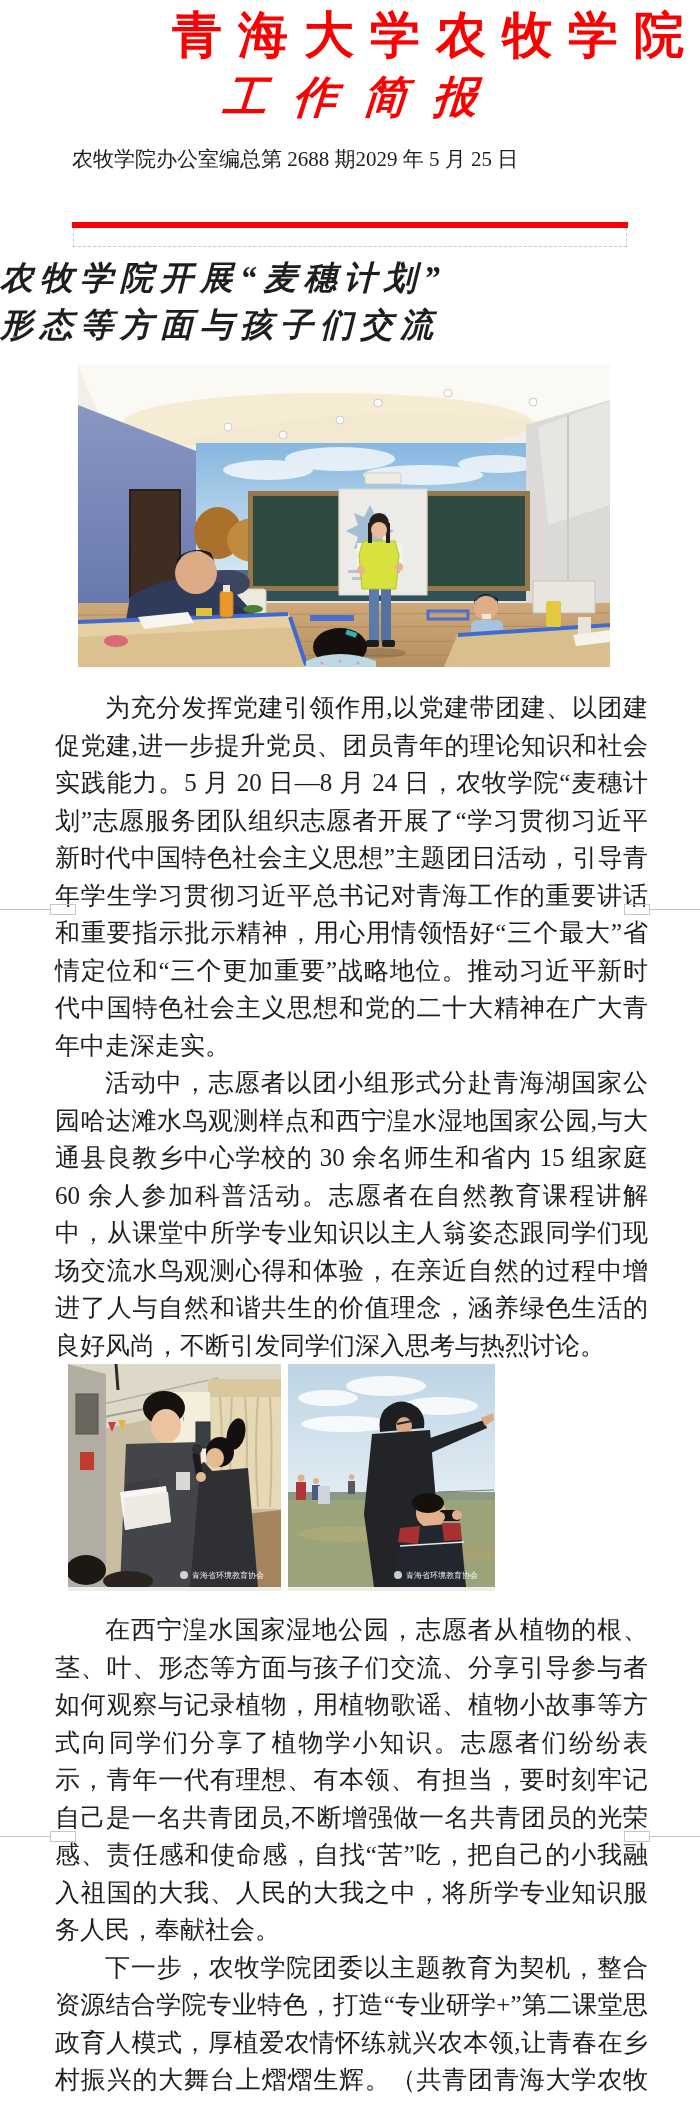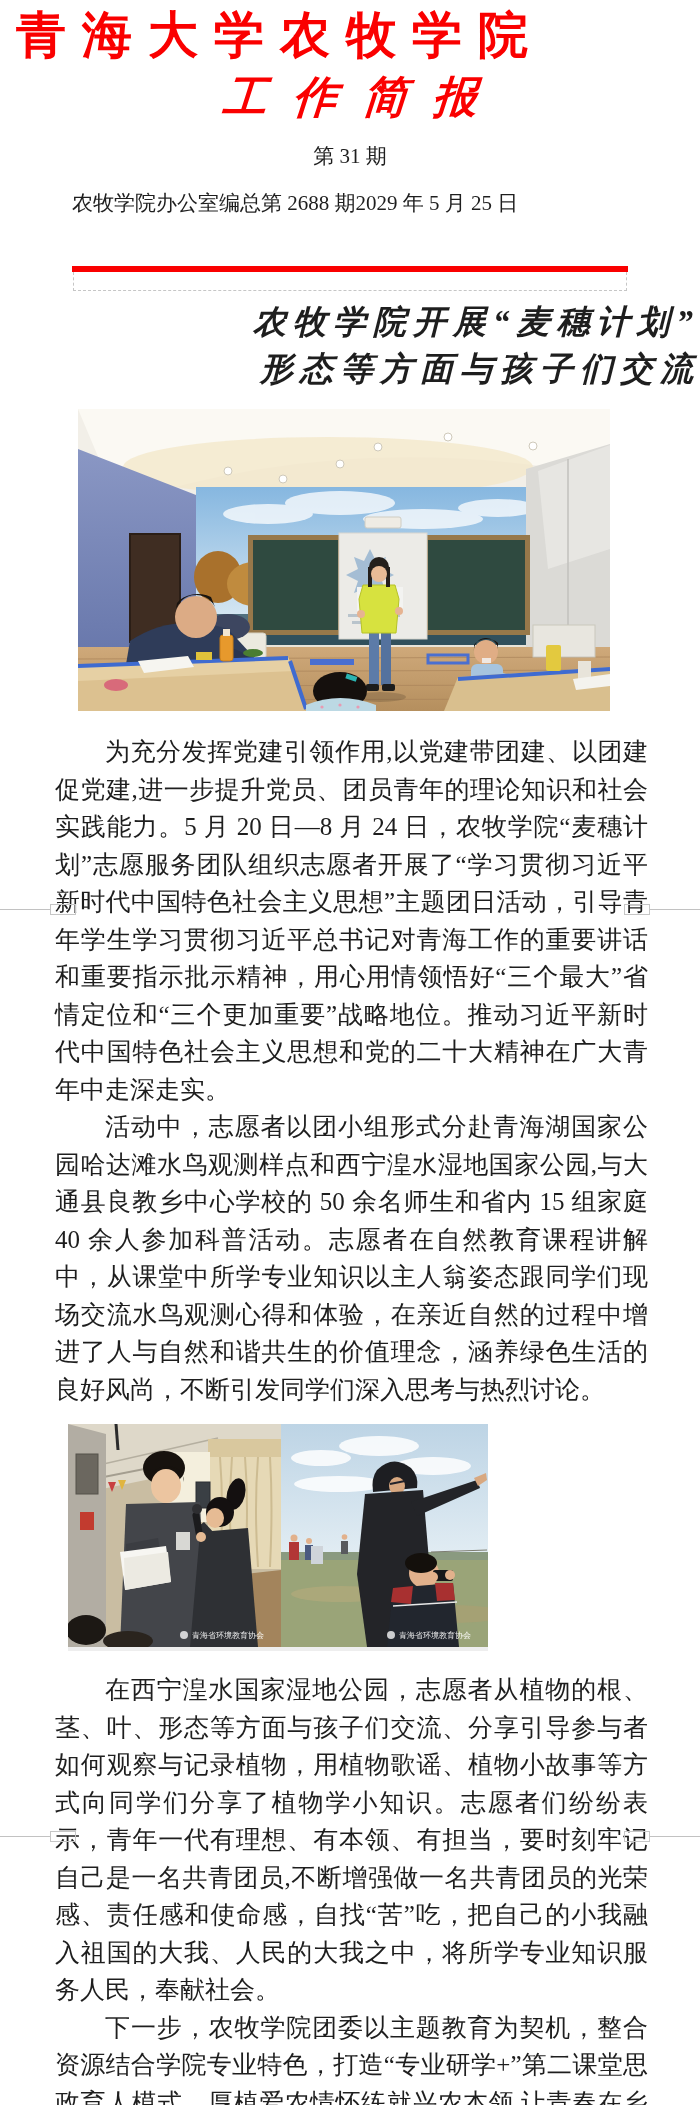--- a/index.html
+++ b/index.html
@@ -3,70 +3,69 @@
 <meta charset="utf-8">
 <style>
   :root { --accent:#fa0000; --ink:#1e1e1e; }
   html,body { margin:0; padding:0; background:#ffffff; }
   .page {
     position:relative; width:700px; height:2105px; margin:0 auto;
     background:#ffffff; overflow:hidden;
     font-family:"Liberation Serif","DejaVu Serif",serif; color:var(--ink);
   }
   .org-title {
-    margin:6px 0 0 0; text-align:left; color:var(--accent);
+    margin:6px 0 0 16px; text-align:right; color:var(--accent);
     font-size:50px; line-height:58px; font-weight:bold; letter-spacing:16px; text-indent:16px;
   }
   .bulletin-title {
     margin-top:8px; text-align:center; color:var(--accent);
     font-size:44px; line-height:52px; font-weight:bold; font-style:italic;
     letter-spacing:26px; text-indent:26px; transform:skewX(-4deg);
   }
   .issue { margin-top:20px; text-align:center; font-size:21px; line-height:24px; }
   .info-row {
     width:556px; margin:22px auto 0; display:flex; 
     font-size:21px; line-height:26px; white-space:nowrap;
   }
   .red-rule { width:556px; height:6px; margin:50px auto 0; background:var(--accent); }
   .dashed-box {
     width:554px; height:19px; margin:0 auto;
     border:1px dashed #c6c6c6; border-top:none; box-sizing:border-box;
   }
   .article-title {
-    margin:8px 0 0 0; text-align:right; font-size:33px; line-height:47px;
+    margin:8px 0 0 0; text-align:left; font-size:33px; line-height:47px;
     font-weight:bold; font-style:italic; letter-spacing:7px;
   }
   .photo-main { margin:16px 0 0 78px; width:532px; height:302px; }
   .photo-main svg { display:block; }
   .body-par {
     margin:0 52px 0 55px; font-size:25px; line-height:37.5px;
     text-align:justify; text-indent:2em;
   }
   .body-par.first { margin-top:22px; }
   .body-par.p3 { margin-top:20px; }
-  .photo-row { margin:16px 0 0 68px; display:flex; }
+  .photo-row { margin:0 0 0 68px; display:flex; gap:7px; }
   .photo-row figure { margin:0; position:relative; }
   .page-break {
     position:absolute; left:0; right:0; height:13px; display:flex; align-items:center;
     pointer-events:none;
   }
   .pb1 { top:903px; } .pb2 { top:1830px; }
   .pb-line { height:0; border-top:1px solid #c2c2c2; width:50px; }
   .pb-box { width:26px; height:11px; border:1px solid #c6c6c6; box-sizing:border-box; }
   .pb-space { flex:1; }
   figure.photo { background:#eee; }
 </style>
 </head>
 <body>
 
 <div class="page">
 
   <h1 class="org-title">青海大学农牧学院</h1>
   <div class="bulletin-title">工作简报</div>
-  <div class="issue">第 31 期</div>
 
   <div class="info-row">
     <span>农牧学院办公室编</span>
     <span>总第 2688 期</span>
     <span>2029 年 5 月 25 日</span>
   </div>
 
   <div class="red-rule"></div>
   <div class="dashed-box"></div>
 
@@ -226,21 +225,21 @@
         <line x1="380" y1="270" x2="532" y2="260" stroke="#3f6bd0" stroke-width="4"></line>
         <rect x="468" y="236" width="15" height="26" rx="2" fill="#e3c93f"></rect>
         <rect x="500" y="252" width="13" height="20" fill="#e8e4da"></rect>
         <polygon points="495,270 532,265 532,277 498,281" fill="#f4f3ee"></polygon>
       </g>
       <rect x="350" y="246" width="40" height="8" fill="none" stroke="#4a6fd0" stroke-width="3"></rect>
     </svg>
   </figure>
 
   <p class="body-par first">为充分发挥党建引领作用,以党建带团建、以团建促党建,进一步提升党员、团员青年的理论知识和社会实践能力。5 月 20 日—8 月 24 日，农牧学院“麦穗计划”志愿服务团队组织志愿者开展了“学习贯彻习近平新时代中国特色社会主义思想”主题团日活动，引导青年学生学习贯彻习近平总书记对青海工作的重要讲话和重要指示批示精神，用心用情领悟好“三个最大”省情定位和“三个更加重要”战略地位。推动习近平新时代中国特色社会主义思想和党的二十大精神在广大青年中走深走实。</p>
-  <p class="body-par">活动中，志愿者以团小组形式分赴青海湖国家公园哈达滩水鸟观测样点和西宁湟水湿地国家公园,与大通县良教乡中心学校的 50 余名师生和省内 15 组家庭 40 余人参加科普活动。志愿者在自然教育课程讲解中，从课堂中所学专业知识以主人翁姿态跟同学们现场交流水鸟观测心得和体验，在亲近自然的过程中增进了人与自然和谐共生的价值理念，涵养绿色生活的良好风尚，不断引发同学们深入思考与热烈讨论。</p>
+  <p class="body-par">活动中，志愿者以团小组形式分赴青海湖国家公园哈达滩水鸟观测样点和西宁湟水湿地国家公园,与大通县良教乡中心学校的 30 余名师生和省内 15 组家庭 60 余人参加科普活动。志愿者在自然教育课程讲解中，从课堂中所学专业知识以主人翁姿态跟同学们现场交流水鸟观测心得和体验，在亲近自然的过程中增进了人与自然和谐共生的价值理念，涵养绿色生活的良好风尚，不断引发同学们深入思考与热烈讨论。</p>
 
   <div class="photo-row">
     <figure class="photo">
       <svg width="213" height="223" viewBox="0 0 213 223">
         <rect x="0" y="0" width="213" height="223" fill="#c9bda2"></rect>
         <g>
           <polygon points="0,0 213,0 213,28 0,72" fill="#ded8c9"></polygon>
           <line x1="0" y1="60" x2="213" y2="18" stroke="#a49e90" stroke-width="2"></line>
           <line x1="0" y1="48" x2="150" y2="14" stroke="#b5afa0" stroke-width="1.5"></line>
           <polygon points="0,0 38,10 38,223 0,223" fill="#b2ada3"></polygon>

